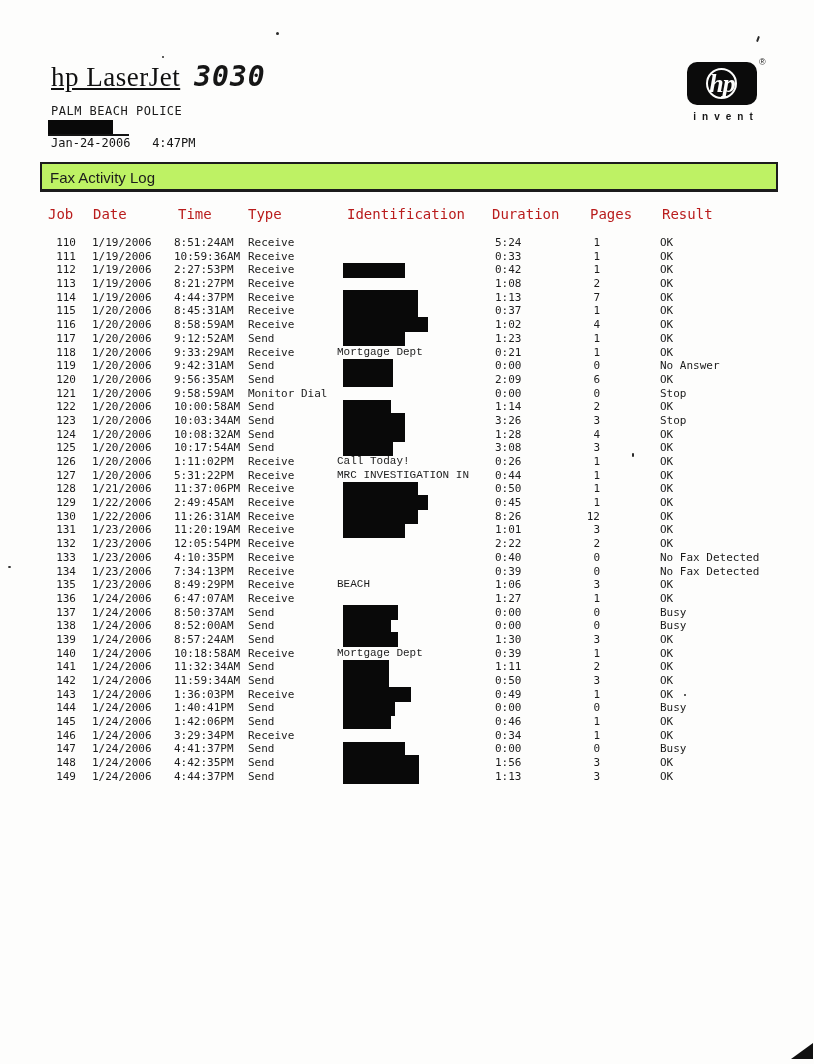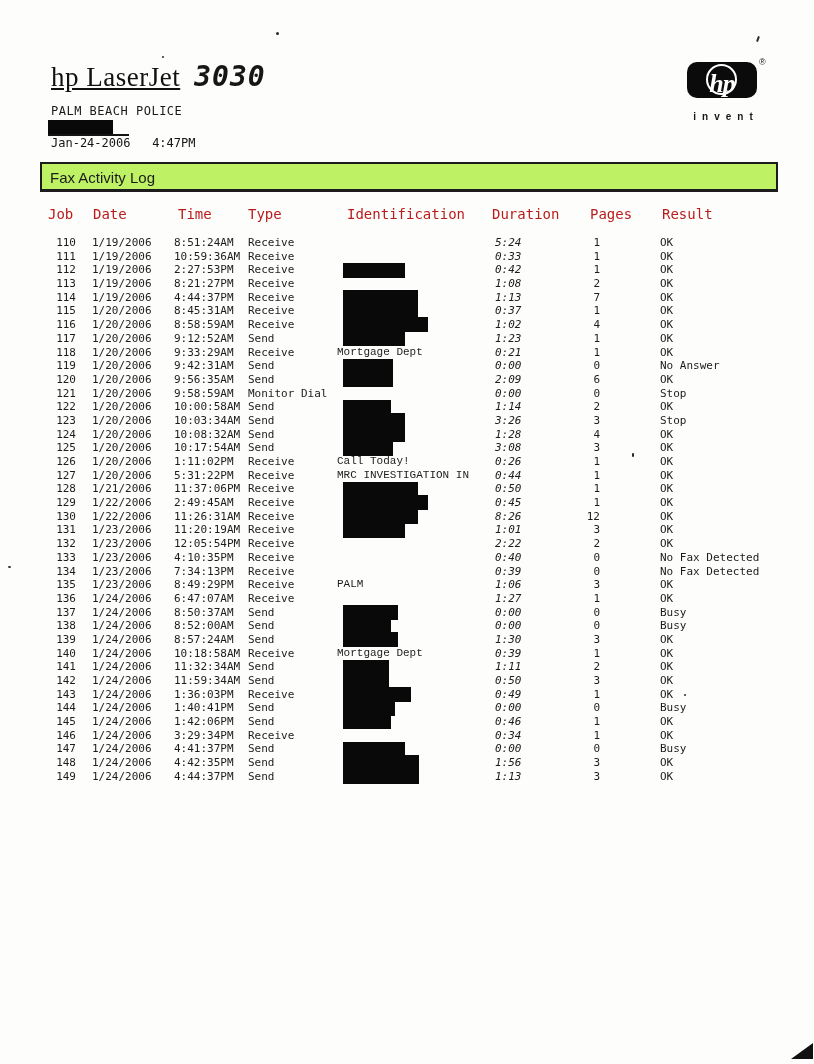--- a/index.html
+++ b/index.html
@@ -11,40 +11,40 @@
   }
   
   .brand { position:absolute; left:51px; top:60px; white-space:nowrap; }
   .brand .brand-name { font-family:"Liberation Serif", serif; font-size:27px; letter-spacing:0.5px; color:#111;text-decoration:underline; }
   .brand .brand-model { font-family:"DejaVu Sans Mono", monospace; font-style:italic; font-weight:700; font-size:28px; margin-left:14px; letter-spacing:1px; color:#161616; }
   .station { position:absolute; left:51px; top:104px; font-size:12px; letter-spacing:0.5px; color:#1a1a1a; }
   .redact-bar { position:absolute; left:48px; top:120px; width:65px; height:14px; background:#090909; }
   .station-rule { position:absolute; left:48px; top:134px; width:81px; height:2px; background:#141414; }
   .datetime { position:absolute; left:51px; top:136px; font-size:12px; white-space:pre; color:#141414; }
   
-  .logo { position:absolute; left:687px; top:62px; width:70px; height:36px; background:#0b0b0b; border-radius:10px; }
+  .logo { position:absolute; left:687px; top:62px; width:70px; height:43px; background:#0b0b0b; border-radius:10px; }
   .logo-circle { position:absolute; left:50%; top:50%; width:31px; height:31px; margin:-16px 0 0 -16px; border:2.5px solid #fdfdfc; border-radius:50%; }
   .logo-hp { position:absolute; left:0; top:1px; width:100%; text-align:center; font-family:"Liberation Serif", serif; font-style:italic; font-weight:700; font-size:26px; color:#fdfdfc; line-height:41px; letter-spacing:-1px; }
   .logo-reg { position:absolute; left:759px; top:57px; font-size:9px; font-family:"Liberation Sans", sans-serif; color:#222; }
   .logo-tagline { position:absolute; left:687px; top:111px; width:72px; text-align:center; font-family:"Liberation Sans", sans-serif; font-weight:700; font-size:10px; letter-spacing:6px; text-indent:6px; color:#161616; }
   
   .title-box { position:absolute; left:40px; top:162px; width:738px; height:30px;
     border:2px solid #1c1c1c; border-bottom-width:3px; background:#bef264; }
   .title-box .title-text { position:absolute; left:8px; top:5px; font-family:"Liberation Sans", sans-serif; font-size:15px; color:#1c1c1c; }
   .log-head { position:absolute; left:40px; top:206px; width:740px; height:16px; font-size:14px; color:#b91c1c;text-decoration:underline; }
   .log-head span { position:absolute; top:0; white-space:nowrap; }
   .rows { position:absolute; left:40px; top:236px; width:740px; }
   .row { position:relative; height:13.7px; font-size:11px; line-height:13px; color:#1c1c1c; }
   .row span { position:absolute; top:0; white-space:nowrap; }
   .c-job   { left:0;    width:36px; text-align:right; }
   .c-date  { left:52px;  }
   .c-time  { left:134px; }
   .c-type  { left:208px; }
   .c-ident { left:297px;font-family:Liberation Mono, monospace; }
-  .c-dur   { left:455px;font-style:italic; }
+  .c-dur   { left:455px; }
   .c-pages { left:536px; width:24px; text-align:right; }
   .c-res   { left:620px; }
   .ident-redact { position:absolute; left:303px; top:-0.7px; height:15px; background:#090909; }
   
   .speck { position:absolute; background:#2a2a2a; border-radius:50%; }
   .corner-tri { position:absolute; left:791px; top:1043px; width:0; height:0;
     border-bottom:16px solid #111; border-left:22px solid transparent; }
 </style>
 </head>
 <body>
@@ -346,21 +346,21 @@
       <span class="c-ident"></span>
       <span class="c-dur">0:39</span>
       <span class="c-pages">0</span>
       <span class="c-res">No Fax Detected</span>
     </div>
       <div class="row">
       <span class="c-job">135</span>
       <span class="c-date">1/23/2006</span>
       <span class="c-time">8:49:29PM</span>
       <span class="c-type">Receive</span>
-      <span class="c-ident">PALM</span>
+      <span class="c-ident">BEACH</span>
       <span class="c-dur">1:06</span>
       <span class="c-pages">3</span>
       <span class="c-res">OK</span>
     </div>
       <div class="row">
       <span class="c-job">136</span>
       <span class="c-date">1/24/2006</span>
       <span class="c-time">6:47:07AM</span>
       <span class="c-type">Receive</span>
       <span class="c-ident"></span>

